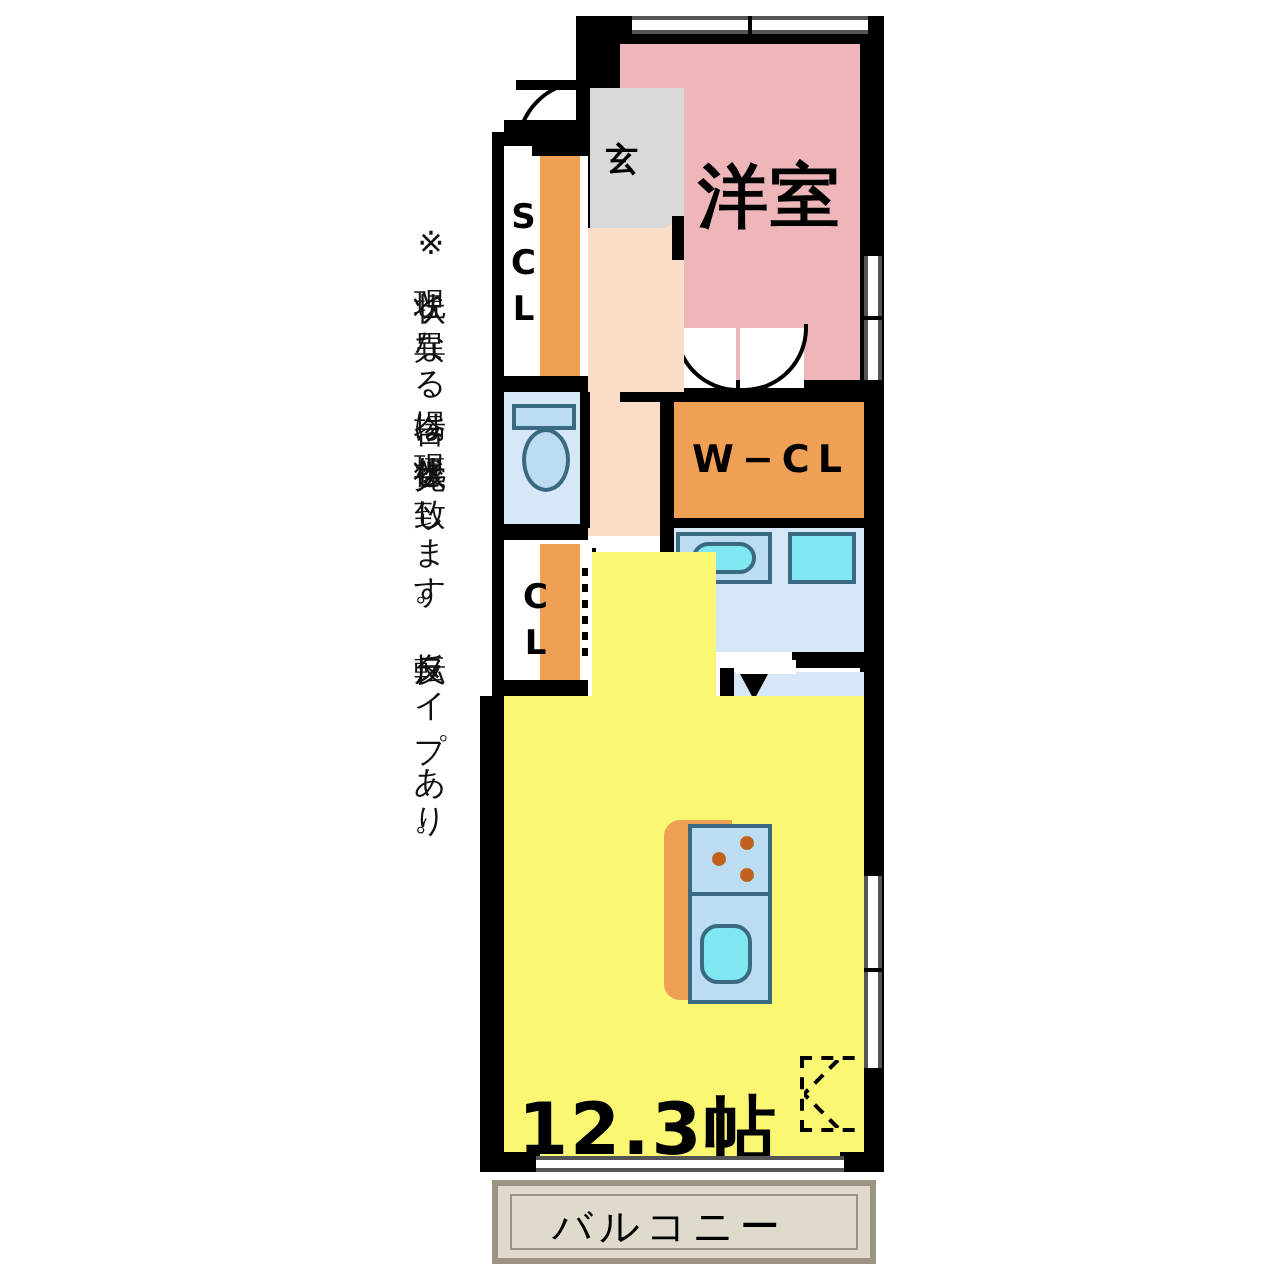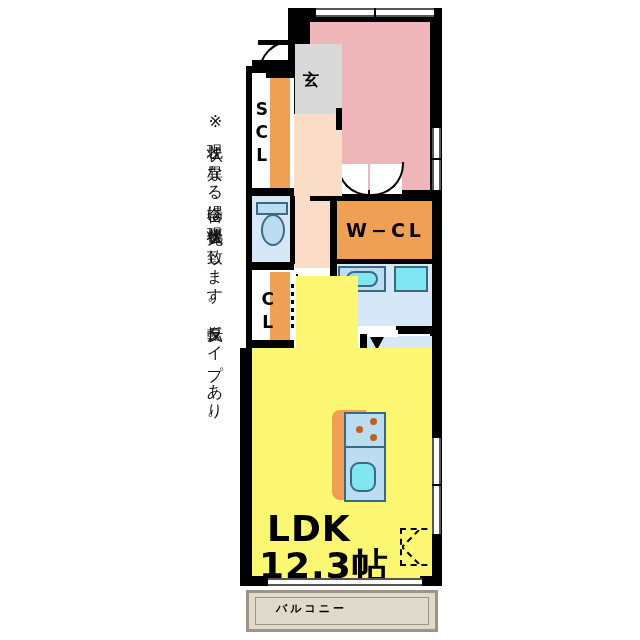--- a/index.html
+++ b/index.html
@@ -25,21 +25,21 @@
   .f-balc  {background:#e0dacd;}
 
   
   .lbl{position:absolute;color:#000;font-weight:bold;line-height:1;
        white-space:nowrap;}
   .lbl-room{font-size:35px;letter-spacing:1px;}
   .lbl-area{font-size:35px;letter-spacing:0px;}
   .lbl-ldk{font-size:33px;letter-spacing:1px;}
   .lbl-sm{font-size:17px;letter-spacing:2px;text-align:right;}
   .lbl-genkan{font-size:16px;}
-  .lbl-balc{font-size:11px;letter-spacing:3px;font-weight:bold;}
+  .lbl-balc{font-size:20px;letter-spacing:3px;font-weight:normal;}
 
   
   .vstack{position:absolute;display:flex;flex-direction:column;
           align-items:center;justify-content:center;
           font-size:17px;font-weight:bold;line-height:1.15;color:#000;}
 
   
   #note{position:absolute;left:196px;top:112px;width:30px;height:470px;
         writing-mode:vertical-rl;text-orientation:upright;
         font-size:16px;line-height:1.32;letter-spacing:1px;color:#111;
@@ -86,20 +86,21 @@
   <div class="abs wall" style="left:246px;top:268px;width:12px;height:82px;"></div>
   <div class="abs wall" style="left:240px;top:348px;width:12px;height:236px;"></div>
 
   <div class="abs f-bed" style="left:310px;top:22px;width:120px;height:174px;"></div>
   <div class="abs f-bed" style="left:310px;top:22px;width:104px;height:58px;"></div>
   <div class="win" style="left:316px;top:8px;width:58px;height:9px;"></div>
   <div class="win" style="left:376px;top:8px;width:58px;height:9px;"></div>
   <div class="win-v" style="left:432px;top:128px;width:9px;height:62px;"></div>
   <div class="thin" style="left:432px;top:158px;width:9px;height:2px;"></div>
 
+  <div class="lbl lbl-room" style="left:349px;top:82px;">洋室</div>
 
   <div class="abs wall" style="left:310px;top:190px;width:124px;height:8px;"></div>
   <div class="abs f-white" style="left:336px;top:164px;width:32px;height:30px;"></div>
   <div class="abs f-white" style="left:370px;top:164px;width:32px;height:30px;"></div>
   <div class="arc" style="left:337px;top:162px;width:32px;height:32px;border-radius:0 0 0 32px;border-top:none;border-right:none;"></div>
   <div class="arc" style="left:370px;top:162px;width:32px;height:32px;border-radius:0 0 32px 0;border-top:none;border-left:none;"></div>
 
   <div class="abs f-genkan" style="left:294px;top:44px;width:48px;height:70px;"></div>
   <div class="abs f-genkan" style="left:294px;top:110px;width:30px;height:24px;"></div>
   <div class="lbl lbl-genkan" style="left:303px;top:72px;">玄</div>
@@ -158,21 +159,20 @@
   <div class="abs wall" style="left:360px;top:334px;width:7px;height:74px;"></div>
   <div class="abs wall" style="left:360px;top:402px;width:78px;height:8px;"></div>
   <div class="fx fx-rr" style="left:370px;top:370px;width:58px;height:28px;background:#7fe6f2;"></div>
   <div class="abs f-white" style="left:368px;top:330px;width:30px;height:7px;"></div>
   <div class="thin" style="left:370px;top:337px;width:0;height:0;border-left:7px solid transparent;border-right:7px solid transparent;border-top:13px solid #000;background:transparent;"></div>
 
   <div class="abs f-ldk" style="left:252px;top:348px;width:180px;height:236px;"></div>
   <div class="abs f-ldk" style="left:296px;top:276px;width:62px;height:76px;"></div>
   <div class="abs f-ldk" style="left:366px;top:408px;width:66px;height:176px;"></div>
 
-  <div class="lbl lbl-ldk" style="left:267px;top:511px;font-size:36px;">LDK</div>
   <div class="lbl lbl-ldk" style="left:259px;top:548px;font-size:36px;">12.3帖</div>
 
   <div class="abs f-closet" style="left:332px;top:410px;width:34px;height:90px;border-radius:8px 0 0 8px;"></div>
   <div class="fx" style="left:344px;top:412px;width:42px;height:36px;background:#bcdcf2;"></div>
   <div class="abs" style="left:356px;top:426px;width:7px;height:7px;border-radius:50%;background:#c0601a;"></div>
   <div class="abs" style="left:370px;top:418px;width:7px;height:7px;border-radius:50%;background:#c0601a;"></div>
   <div class="abs" style="left:370px;top:434px;width:7px;height:7px;border-radius:50%;background:#c0601a;"></div>
   <div class="fx" style="left:344px;top:446px;width:42px;height:56px;background:#bcdcf2;"></div>
   <div class="fx fx-rr" style="left:350px;top:462px;width:26px;height:30px;background:#7fe6f2;"></div>
 

